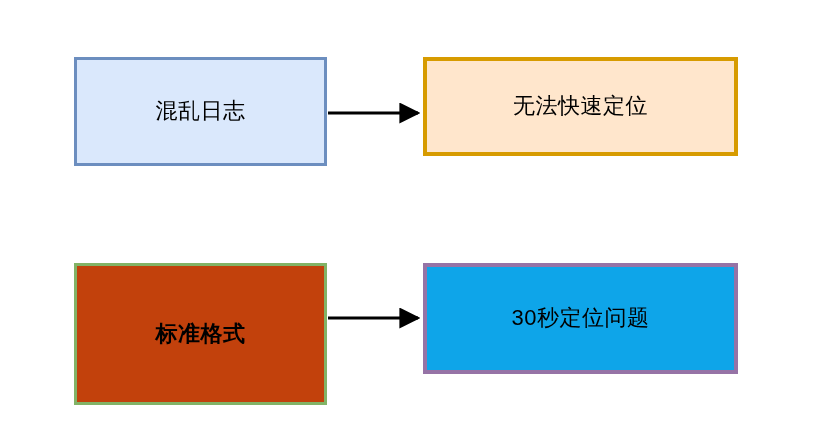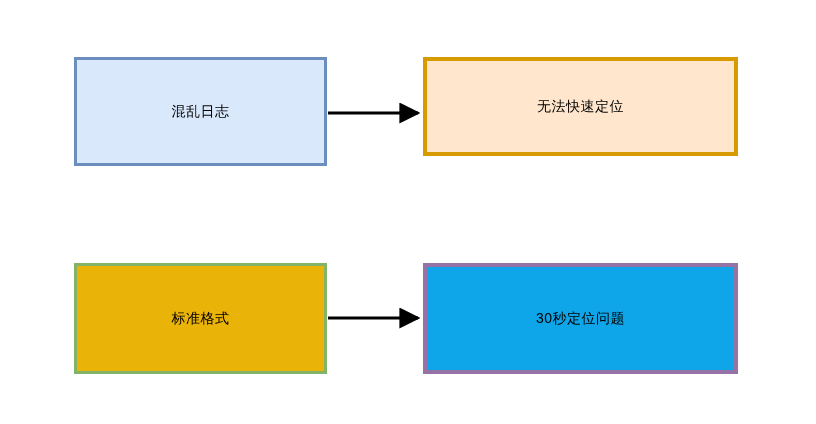--- a/index.html
+++ b/index.html
@@ -22,21 +22,21 @@
   }
   .node {
     position: absolute;
     box-sizing: border-box;
     display: flex;
     align-items: center;
     justify-content: center;
     text-align: center;
   }
   .node-label {
-    font-size: 14px;
+    font-size: 22px;
     line-height: 1.2;
     color: #000000;
     letter-spacing: 0.5px;
     white-space: nowrap;
   }
   
   .node-chaotic-logs {
     left: 74px;
     top: 57px;
     width: 253px;
@@ -49,23 +49,24 @@
     top: 57px;
     width: 315px;
     height: 99px;
     background: #ffe6cc;
     border: 4px solid #d79b00;
   }
   .node-standard-format {
     left: 74px;
     top: 263px;
     width: 253px;
-    height: 111px;
-    background: #eab308;
+    height: 142px;
+    background: #c2410c;
     border: 3px solid #82b366;
+    font-weight: bold;
   }
   .node-locate-in-30s {
     left: 423px;
     top: 263px;
     width: 315px;
     height: 111px;
     background: #0ea5e9;
     border: 4px solid #9673a6;
   }
   

